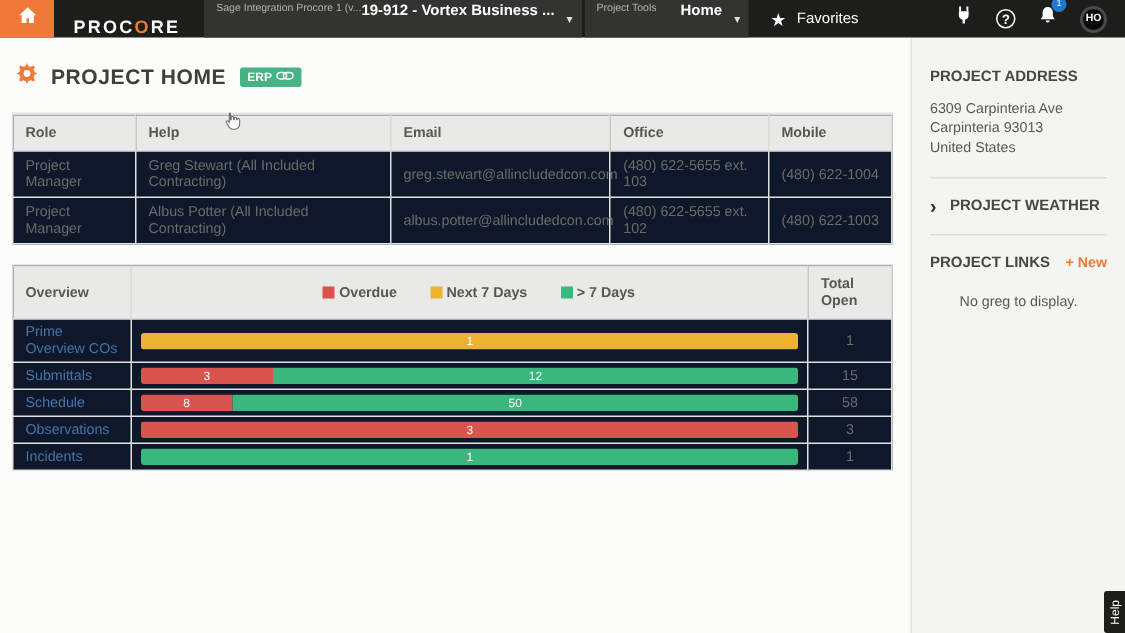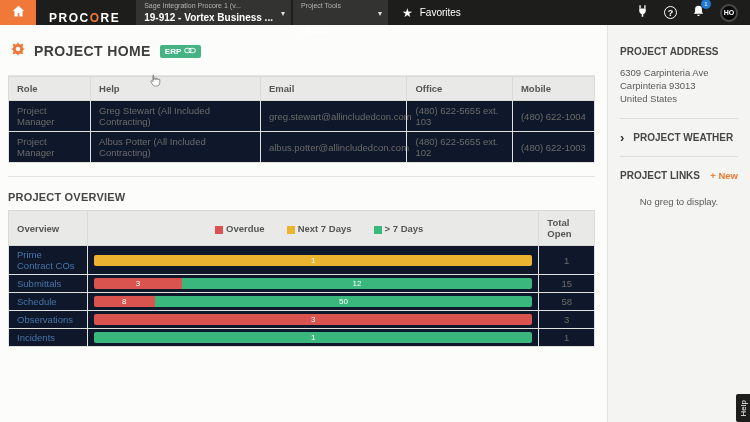--- a/index.html
+++ b/index.html
@@ -4,21 +4,21 @@
 <style>
   * { margin:0; padding:0; box-sizing:border-box; }
   html,body { width:750px; height:422px; overflow:hidden; }
   body { position:relative; background:#fcfcfb; font-family:"Liberation Sans",sans-serif; color:#555; }
 
   
   .topbar { position:absolute; top:0; left:0; right:0; height:25px; background:#1d1d1b; display:flex; align-items:stretch; color:#fff; z-index:5; }
   .home-btn { width:36px; background:#f0793a; display:flex; align-items:center; justify-content:center; cursor:pointer; }
   .logo { display:flex; align-items:flex-end; padding:0 16px 0 13px; font-weight:bold; font-size:12px; letter-spacing:1.5px; color:#fff; }
   .logo .logo-o { color:#f0793a; }
-  .tb-select { background:#333331; margin-right:2px; padding:2px 18px 2px 8px; display:flex; flex-direction:column; justify-content:space-between; position:relative; cursor:pointer; }
+  .tb-select { background:#333331; margin-right:2px; padding:2px 18px 2px 8px; display:flex; justify-content:center; position:relative; cursor:pointer; }
   .tb-select .lbl { font-size:7px; color:#b3b3b1; white-space:nowrap; }
   .tb-select .val { font-size:10px; font-weight:bold; color:#fff; white-space:nowrap; }
   .tb-select .caret { position:absolute; right:6px; top:50%; transform:translateY(-50%); font-size:8px; color:#ddd; }
   .sel-project { min-width:118px; }
   .sel-tools { min-width:95px;gap:16px; }
   .fav { display:flex; align-items:center; gap:7px; padding:0 12px; font-size:10px; cursor:pointer; }
   .fav .star { font-size:12px; }
   .tb-right { margin-left:auto; display:flex; align-items:center; gap:15px; padding-right:12px; }
   .icon-btn { position:relative; cursor:pointer; display:flex; align-items:center; }
   .q-circle { width:13px; height:13px; border-radius:50%; border:1px solid #fff; font-size:9px; font-weight:bold; display:flex; align-items:center; justify-content:center; }
@@ -40,21 +40,21 @@
   
   .team-tbl col:nth-child(1){width:14%} .team-tbl col:nth-child(2){width:29%}
   .team-tbl col:nth-child(3){width:25%} .team-tbl col:nth-child(4){width:18%}
   .team-tbl col:nth-child(5){width:14%}
 
   
   .ov-tbl col:nth-child(1){width:13.5%} .ov-tbl col:nth-child(2){width:77%} .ov-tbl col:nth-child(3){width:9.5%}
   .ov-tbl a { color:#4576a8; text-decoration:none; }
   .legend-th { text-align:center; }
   .legend-wrap { display:flex; justify-content:center; align-items:center; gap:10px; }
-  .legend-item { display:flex; align-items:flex-end; gap:3px; font-weight:bold; color:#565654;padding-left:12px; }
+  .legend-item { display:flex; align-items:center; gap:3px; font-weight:bold; color:#565654;padding-left:12px; }
   .legend-sq { width:8px; height:8px; display:inline-block; }
   .bar-cell { padding:3px 6px; }
   .bar-track { display:flex; height:11px; border-radius:2px; overflow:hidden; }
   .seg { display:flex; align-items:center; justify-content:center; color:#fff; font-size:8px; height:100%; }
   .total-cell { text-align:center; }
   .ov-tbl td { padding-top:3px; padding-bottom:3px; }
 
   
   .sidebar { position:absolute; top:25px; right:0; width:143px; bottom:0; background:#f4f4f2; border-left:1px solid #e2e2e0; padding:21px 12px 0; }
   .sb-h { font-size:10px; font-weight:bold; color:#464644; }
@@ -181,21 +181,20 @@
           <td>Albus Potter (All Included Contracting)</td>
           <td>albus.potter@allincludedcon.com</td>
           <td>(480) 622-5655 ext. 102</td>
           <td>(480) 622-1003</td>
         </tr>
       </tbody>
   </table>
 
   <hr class="hr">
 
-  <div class="sec-h">PROJECT OVERVIEW</div>
   <table class="ov-tbl">
     <colgroup>
         <col>
         <col>
         <col>
       </colgroup>
     <thead>
       <tr>
         <th>Overview</th>
         <th class="legend-th">
@@ -212,21 +211,21 @@
                 <span class="legend-sq" style="background: rgb(58, 183, 125);"></span>
                 <span>&gt; 7 Days</span>
               </span>
             </span>
         </th>
         <th>Total Open</th>
       </tr>
     </thead>
     <tbody>
         <tr>
-          <td><a href="#">Prime Contract COs</a></td>
+          <td><a href="#">Prime Overview COs</a></td>
           <td class="bar-cell">
             <div class="bar-track">
               <div class="seg" style="width: 100%; background: rgb(236, 179, 49);">1</div>
             </div>
           </td>
           <td class="total-cell">1</td>
         </tr>
         <tr>
           <td><a href="#">Submittals</a></td>
           <td class="bar-cell">

